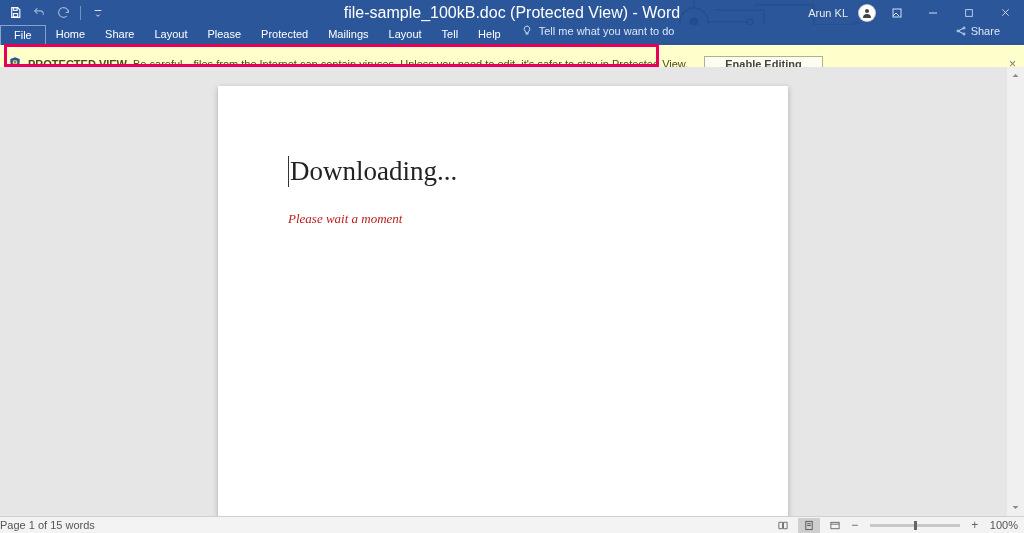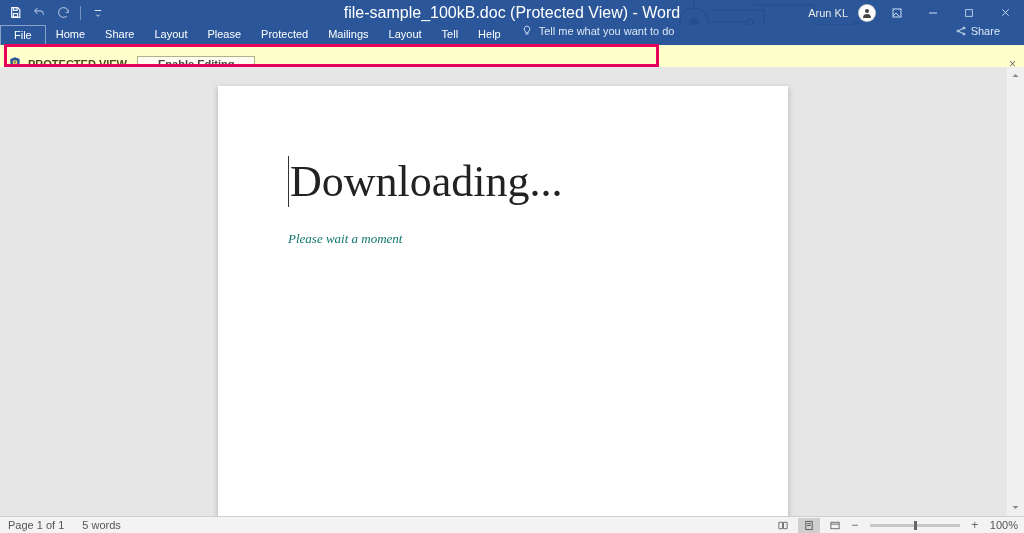--- a/index.html
+++ b/index.html
@@ -55,33 +55,33 @@
   }
   .vscroll .arrow { width:17px; height:17px; display:flex; align-items:center; justify-content:center; }
   .vscroll .track { flex:1; background:#f0f0f0; }
 
   .page {
     position:absolute; left:218px; top:19px; width:570px; height:600px; background:#fff;
     box-shadow: 0 2px 6px rgba(0,0,0,.25);
     padding: 70px 70px;
   }
   .doc-h1 {
-    font-family: Georgia, "Times New Roman", serif; font-weight:400; font-size:44px; color:#222;
+    font-family: Georgia, "Times New Roman", serif; font-weight:400; font-size:27px; color:#222;
     border-left: 1px solid #333; padding-left:1px; 
   }
   .doc-p {
-    font-family: Georgia, "Times New Roman", serif; font-style:italic; font-size:13px; color:#0f766e;
+    font-family: Georgia, "Times New Roman", serif; font-style:italic; font-size:13px; color:#b91c1c;
     margin-top:24px;
   }
 
   .statusbar {
     position:absolute; left:0; right:0; bottom:0; height:17px; background:#f3f3f3; border-top:1px solid #d0d0d0;
     display:flex; align-items:center; font-size:11px; color:#555;
   }
-  .statusbar .left { display:flex; gap:18px; padding-left:8px; }
+  .statusbar .left { display:flex; }
   .statusbar .right { position:absolute; right:6px; display:flex; align-items:center; gap:4px; }
   .view-btn { width:22px; height:15px; display:flex; align-items:center; justify-content:center; }
   .view-btn.active { background:#cfcfcf; }
   .zoom-track { width:90px; height:3px; background:#c8c8c8; position:relative; margin:0 6px;}
   .zoom-thumb { position:absolute; left:44px; top:-3px; width:3px; height:9px; background:#666;}
   .zoom-minus, .zoom-plus { width:10px; text-align:center; color:#666; font-size:12px; }
   .zoom-val { padding-left:6px; }
 
   
   .circuit { position:absolute; top:0; right:140px; width:220px; height:45px; opacity:.35; pointer-events:none;}
@@ -202,20 +202,21 @@
 <div class="protected-bar">
   <span class="shield">
     <svg width="14" height="14" viewBox="0 0 24 24">
         <path fill="#2b579a" d="M12 2l8 3v6c0 5-3.5 9-8 11-4.5-2-8-6-8-11V5l8-3z"></path>
         <circle cx="12" cy="11" r="4" fill="#ffd24d"></circle>
         <rect x="11" y="8" width="2" height="4" fill="#2b579a"></rect>
         <rect x="11" y="13" width="2" height="2" fill="#2b579a"></rect>
       </svg>
   </span>
   <span class="pv-label">PROTECTED VIEW</span>
+  <a class="pv-msg">Be careful—files from the Internet can contain viruses. Unless you need to edit, it's safer to stay in Protected View.</a>
   <button class="enable-btn">Enable Editing</button>
   <span class="pv-close">×</span>
   <div class="highlight-box"></div>
 </div>
 
 <div class="workspace">
   <div class="page">
     <div class="doc-h1">Downloading...</div>
     <div class="doc-p">Please wait a moment</div>
   </div>

